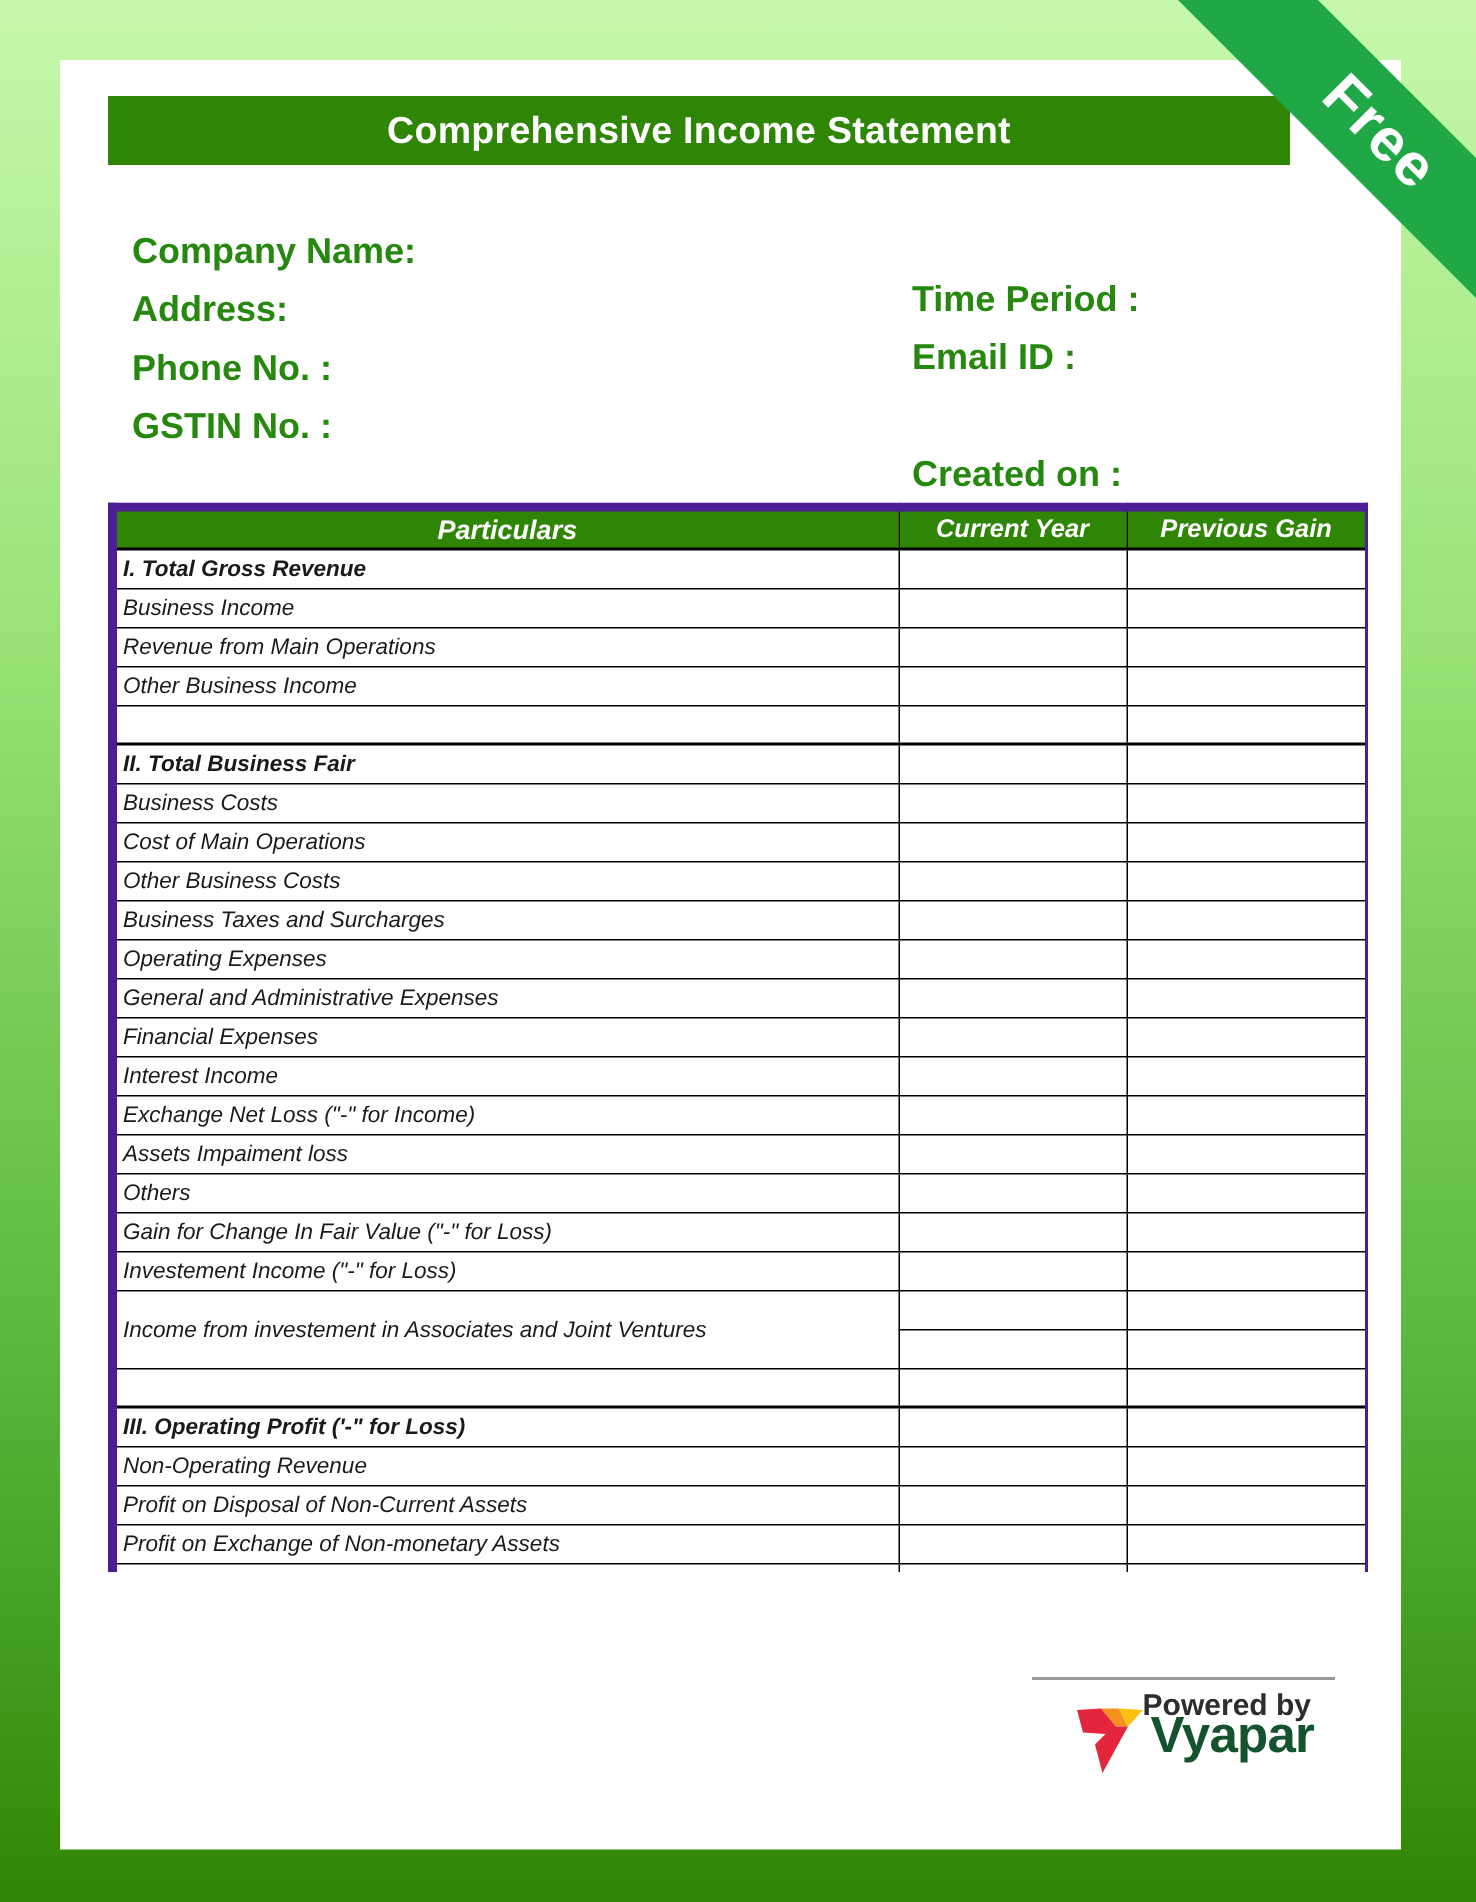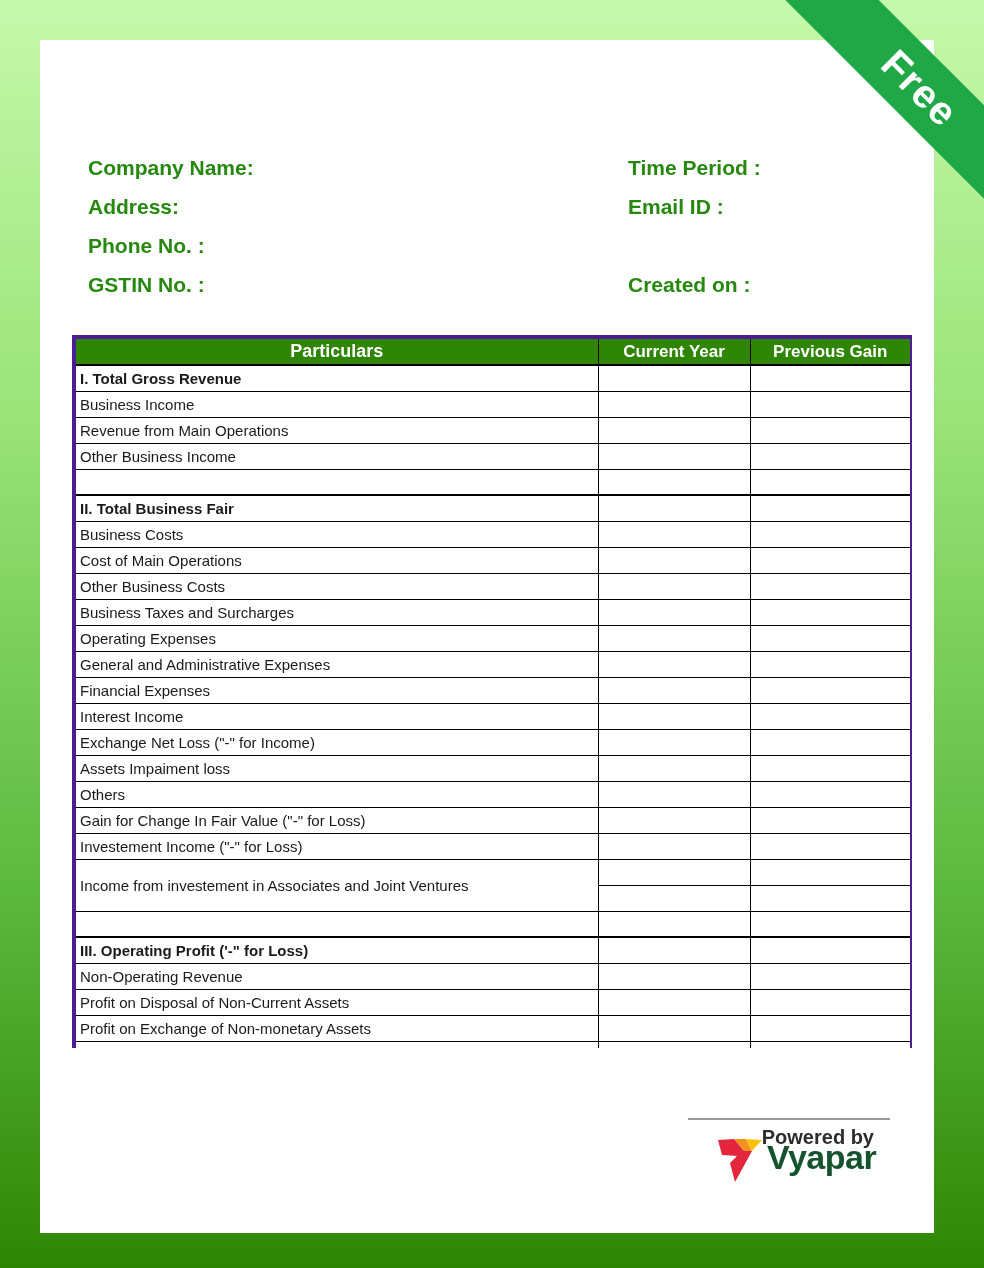--- a/index.html
+++ b/index.html
@@ -25,40 +25,41 @@
     font-size: 25px;
     font-weight: 700;
     line-height: 46px;
     text-align: center;
     letter-spacing: 0.2px;
   }
   .info-row {
     position: absolute;
     height: 26px;
     line-height: 26px;
-    font-size: 21px;
+    font-size: 24px;
     font-weight: 700;
     color: #26880f;
     white-space: nowrap;
   }
   .info-left { left: 48px; }
-  .info-right { left: 588px; }
+  .info-right { left: 568px; margin-top: 32px; }
   .table-wrap {
     position: absolute;
     left: 32px; top: 295px;
     width: 840px; height: 713px;
     overflow: hidden;
   }
   table.statement {
     border-collapse: collapse;
     table-layout: fixed;
     width: 838px;
-    border: 4px solid #4c1d95;
+    border: 6px solid #4c1d95;
     font-size: 15px;
     color: #1a1a1a;
+    font-style: italic;
   }
   table.statement th {
     background: #2f8505;
     color: #ffffff;
     font-weight: 700;
     height: 28px;
     border: 1px solid #000;
     border-bottom: 2px solid #000;
     text-align: center;
     vertical-align: middle;
@@ -125,20 +126,23 @@
     font-size: 40px;
     font-weight: 600;
     letter-spacing: 1px;
   }
 </style>
 </head>
 <body>
 
 <div class="page">
 
+  <div class="title-banner">
+    <span>Comprehensive Income Statement</span>
+  </div>
 
   <div class="info-row info-left" style="top:115px;">Company Name:</div>
   <div class="info-row info-left" style="top:154px;">Address:</div>
   <div class="info-row info-left" style="top:193px;">Phone No. :</div>
   <div class="info-row info-left" style="top:232px;">GSTIN No. :</div>
 
   <div class="info-row info-right" style="top:115px;">Time Period :</div>
   <div class="info-row info-right" style="top:154px;">Email ID :</div>
   <div class="info-row info-right" style="top:232px;">Created on :</div>
 

